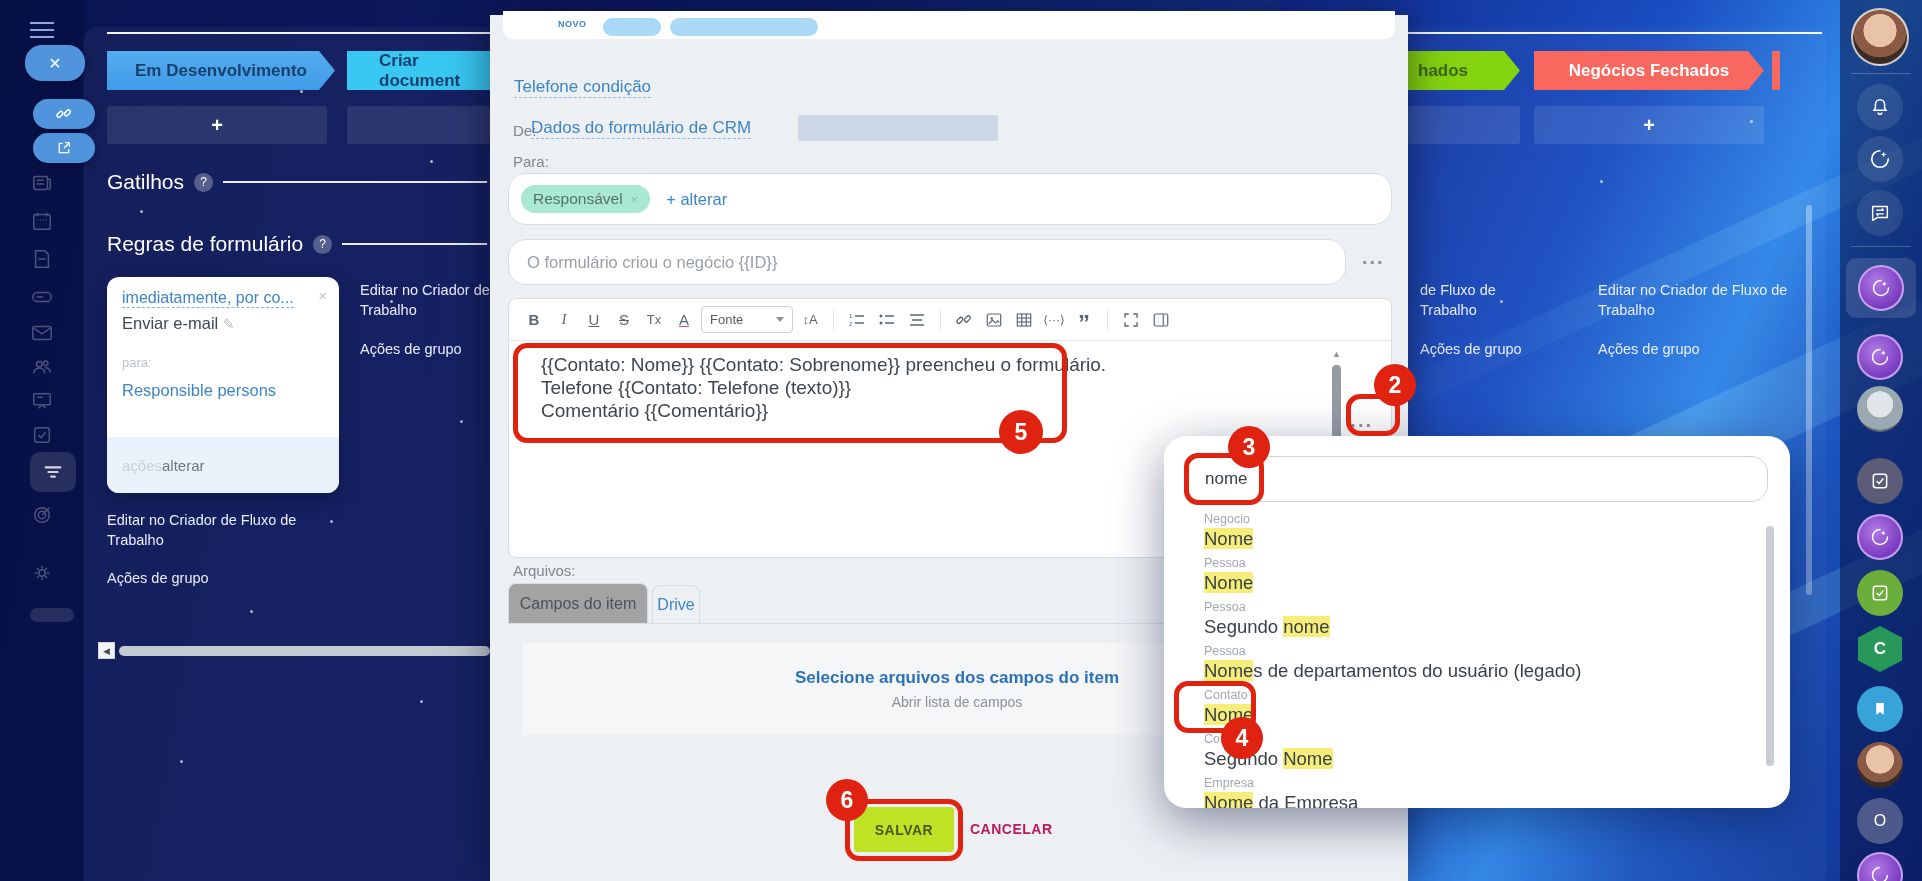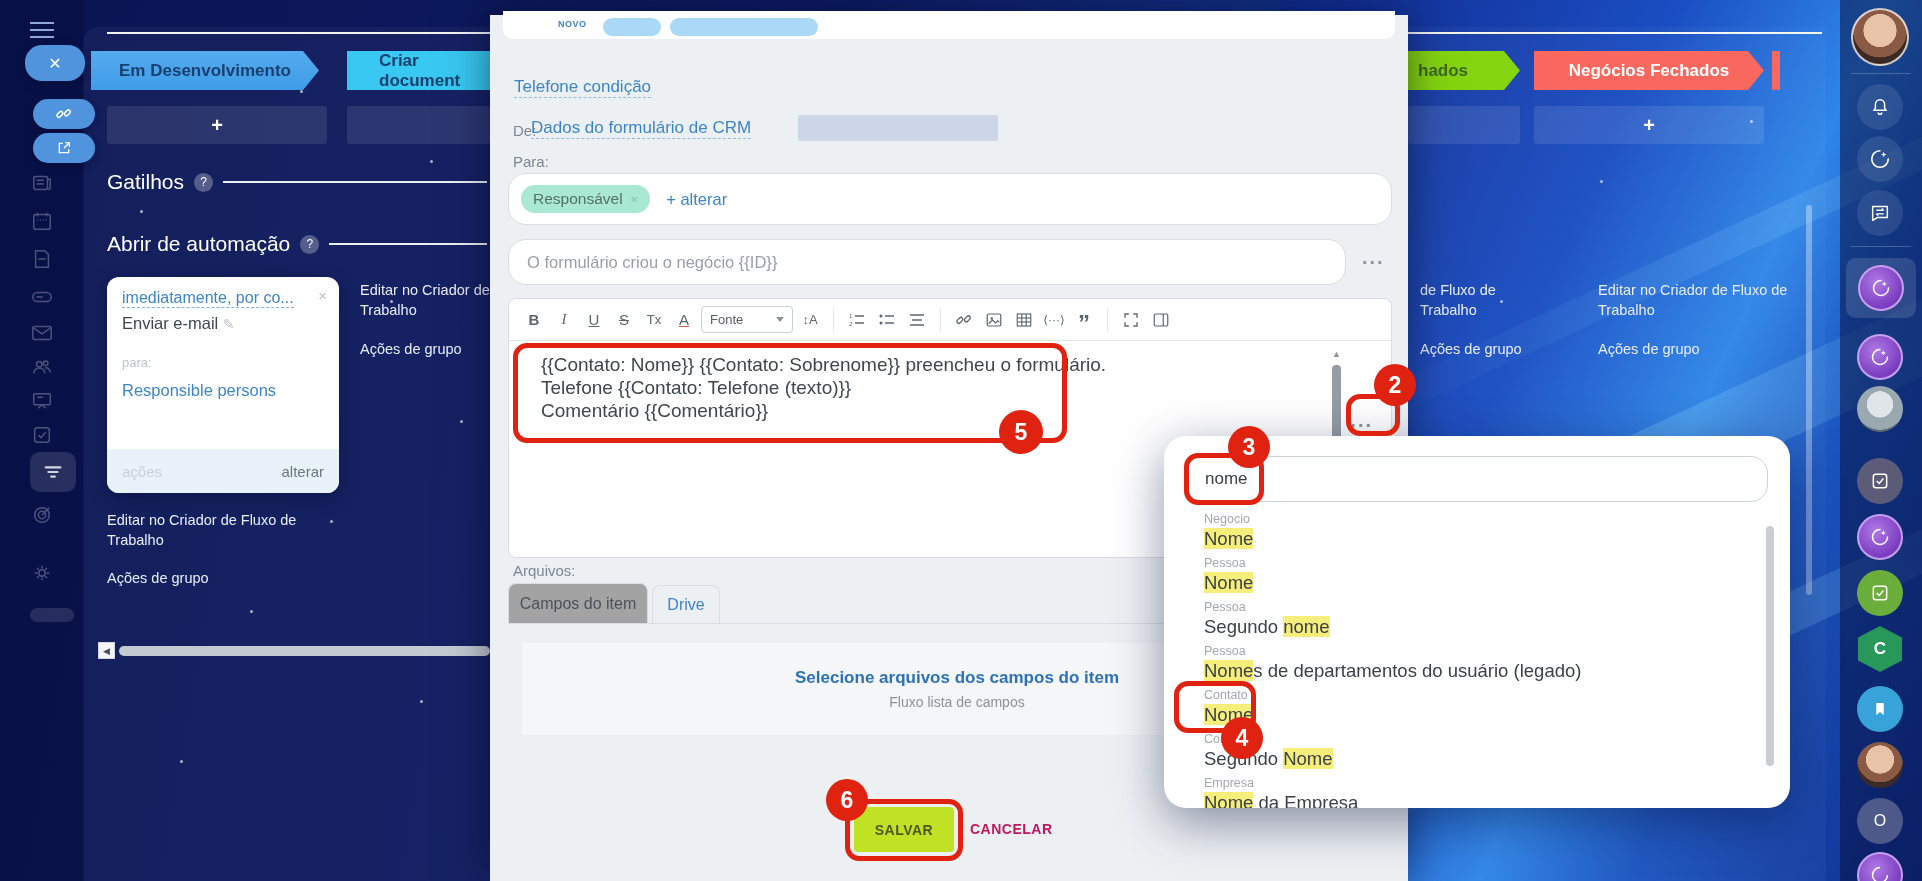--- a/index.html
+++ b/index.html
@@ -34,22 +34,22 @@
   .hline { flex:1; height:2px; background:#fff; opacity:.92; }
   .board-link { color:#e9eefb; font-size:14.5px; line-height:20px; }
 
   .rule-card { background:#fff; border-radius:12px; box-shadow:0 6px 18px rgba(0,10,40,.35); overflow:hidden; }
   .rc-title { color:#3d85c6; font-size:16px; border-bottom:1px dashed #7fb2dd; display:inline-block; }
   .rc-x { color:#b9c0c7; font-size:15px; }
   .rc-action { color:#3f474e; font-size:16.5px; }
   .pencil { color:#b7bec5; font-size:14px; }
   .rc-para { color:#bcc3ca; font-size:13px; }
   .rc-resp { color:#3d85c6; font-size:16.5px; }
-  .rc-footer { background:#e9f2fa; height:44px; display:flex; align-items:center;
-    justify-content:space-between; padding:0 15px; font-size:15px; }
+  .rc-footer { background:#e9f2fa; height:56px; display:flex; align-items:center;
+    justify-content:flex-start; padding:0 15px; font-size:15px; }
 
   .hscroll-track { height:10px; background:#c3cad2; border-radius:5px; }
   .hscroll-btn { width:17px; height:17px; background:#f2f4f6; color:#49505a; font-size:9px;
     display:flex; align-items:center; justify-content:center; border:1px solid #cfd5da; }
 
   
   .modal { left:490px; top:15px; width:918px; height:866px; background:#edf0f3;
     box-shadow:0 0 40px rgba(0,0,20,.5); }
   .chiprow { left:13px; top:-4px; width:892px; height:28px; background:#fff; border-radius:0 0 10px 10px; }
   .chip { height:18px; border-radius:9px; background:#a9d9f6; }
@@ -151,40 +151,40 @@
       <b style="left:420px;top:700px"></b>
       <b style="left:1500px;top:300px"></b>
     <b style="left:1600px;top:180px"></b>
       <b style="left:1750px;top:120px"></b>
       <b style="left:1470px;top:640px"></b>
   </div>
 
   <div class="abs panel-left">
     <div class="abs topline" style="left:24px; top:5px; right:0;"></div>
 
-    <div class="abs stage" style="left:8px; top:24px; width:228px; background:linear-gradient(180deg,#55abee,#3f9ce8); color:#17406e;">
+    <div class="abs stage" style="left:24px; top:24px; width:228px; background:linear-gradient(180deg,#55abee,#3f9ce8); color:#17406e;">
       <span>Em Desenvolvimento</span>
     </div>
     <div class="abs stage stage-plain" style="left:264px; top:24px; width:143px; background:#38c8f2; color:#17406e; justify-content:flex-start; padding-left:32px;">
       <span>Criar document</span>
     </div>
 
     <div class="abs plusbox" style="left:24px; top:79px; width:220px;">
       <span>+</span>
     </div>
     <div class="abs plusbox" style="left:264px; top:79px; width:143px;"></div>
 
     <div class="abs bheading" style="left:24px; top:143px; width:380px;">
       <span>Gatilhos</span>
       <span class="qmark">?</span>
       <span class="hline"></span>
     </div>
 
     <div class="abs bheading" style="left:24px; top:205px; width:380px;">
-      <span>Abrir de automação</span>
+      <span>Regras de formulário</span>
       <span class="qmark">?</span>
       <span class="hline"></span>
     </div>
 
     <div class="abs rule-card" style="left:24px; top:250px; width:232px; height:216px;">
       <div style="padding:12px 15px 0 15px; position:relative;">
         <span class="rc-title">imediatamente, por co...</span>
         <span class="rc-x abs" style="right:12px; top:10px;">×</span>
         <div style="margin-top:6px;">
           <span class="rc-action">Enviar e-mail</span>
@@ -372,28 +372,28 @@
       <span class="abs" style="right:50px; top:50px; color:#8a9198; font-size:9px;">▲</span>
       <div class="abs vthumb" style="right:50px; top:66px; width:9px; height:170px;"></div>
 
       <span class="abs dots" style="right:18px; bottom:125px;">...</span>
     </div>
 
     <span class="abs mlabel" style="left:23px; top:547px;">Arquivos:</span>
     <div class="abs tab tab-active" style="left:18px; top:568px; width:140px;">
       <span>Campos do item</span>
     </div>
-    <div class="abs tab tab-idle" style="left:162px; top:570px; width:68px; height:39px;">
+    <div class="abs tab tab-idle" style="left:162px; top:570px; width:48px; height:39px;">
       <span>Drive</span>
     </div>
     <div class="abs" style="left:18px; top:608px; width:884px; height:1px; background:#d7dde2;"></div>
 
     <div class="abs filesarea" style="left:32px; top:628px; width:870px; height:92px; display:flex; flex-direction:column; align-items:center; justify-content:center; gap:6px;">
       <span class="files-cta">Selecione arquivos dos campos do item</span>
-      <span class="files-sub">Fluxo lista de campos</span>
+      <span class="files-sub">Abrir lista de campos</span>
     </div>
 
     <div class="abs btn-save" style="left:364px; top:792px; width:100px; height:45px;">SALVAR</div>
     <div class="abs btn-cancel" style="left:480px; top:806px;">CANCELAR</div>
   </div>
 
   <div class="abs dropdown">
     <div class="abs search whitebox" style="border-radius:17px;">
       <input class="plain" style="font-size: 17px; color: rgb(58, 65, 71);" value="nome">
     </div>

